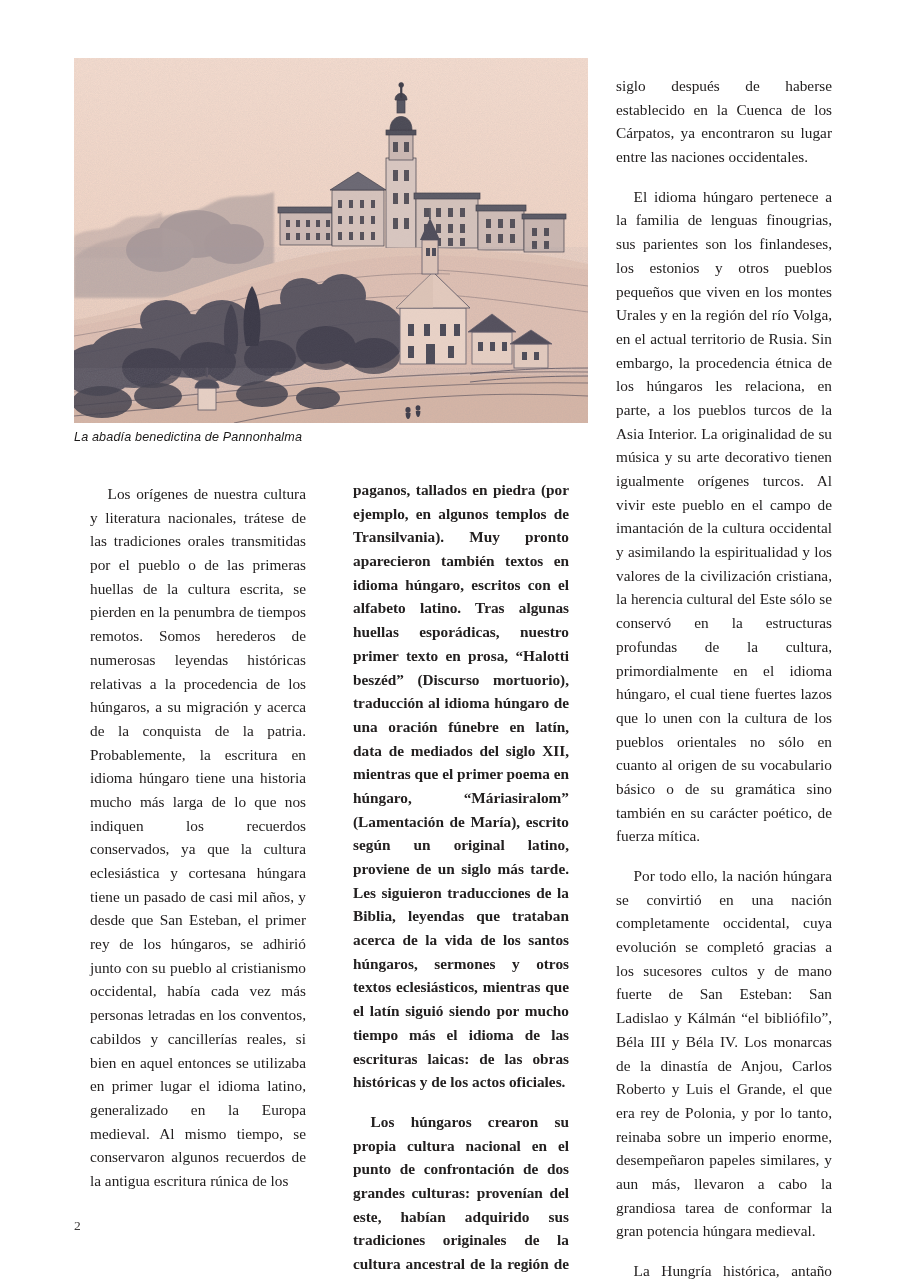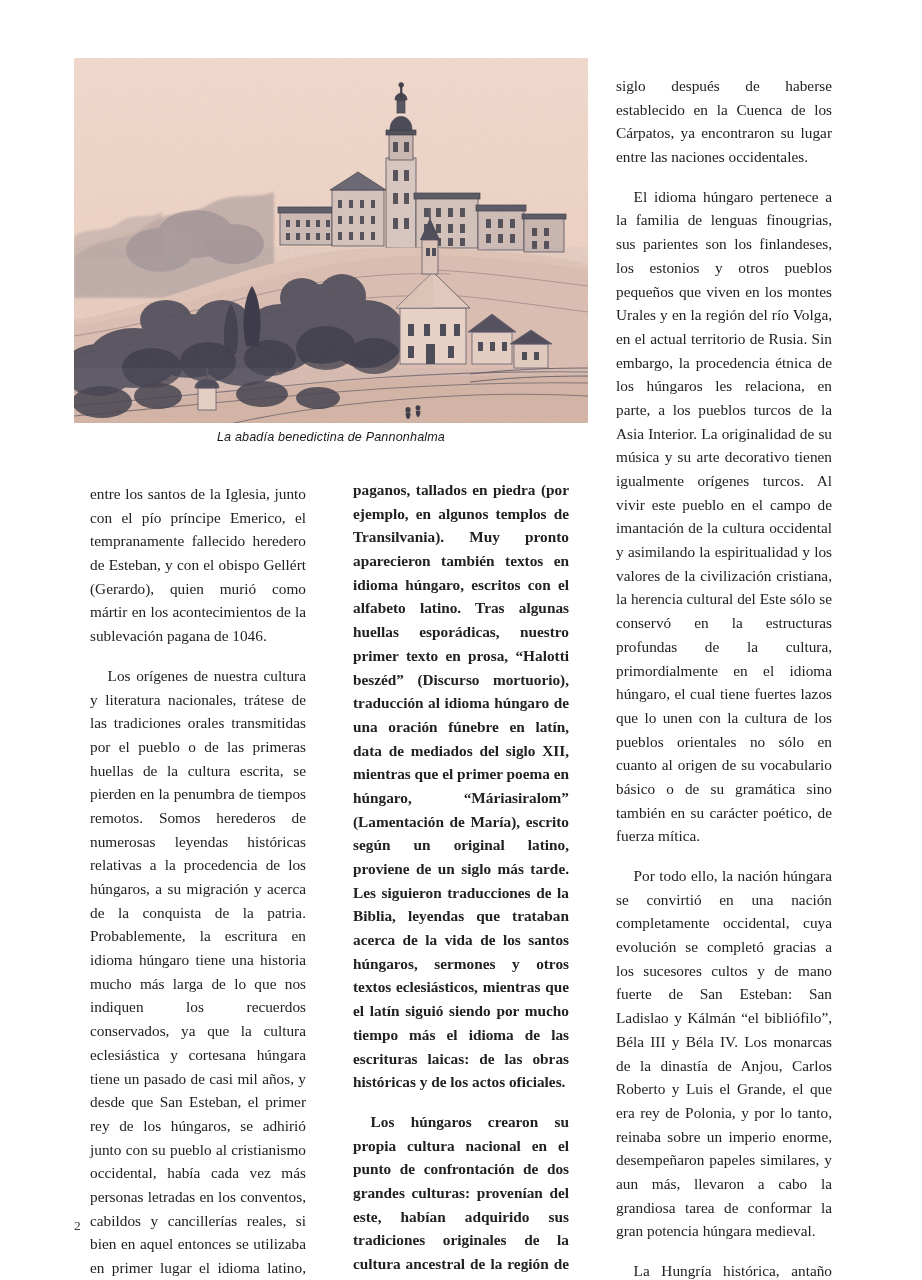--- a/index.html
+++ b/index.html
@@ -45,21 +45,20 @@
   .fig-caption {
     position: absolute;
     left: 0;
     top: 372px;
     width: 514px;
     font-family: "Liberation Sans", "DejaVu Sans", sans-serif;
     font-style: italic;
     font-size: 12.6px;
     letter-spacing: 0.15px;
     color: #1c1a19;
-    text-align: center;
   }
 
   
   .col {
     position: absolute;
     font-size: 15.3px;
     line-height: 23.68px;
     text-align: justify;
     text-justify: inter-word;
     color: #232020;
@@ -347,21 +346,20 @@
 
           <rect x="0" y="0" width="514" height="365" filter="url(#grainLight)" opacity="0.35"></rect>
         </g>
       </svg>
     </div>
 
     <div class="fig-caption">La abadía benedictina de Pannonhalma</div>
   </div>
 
   <div class="col" id="col1">
-    <p class="noindent">entre los santos de la Iglesia, junto con el pío príncipe Emerico, el tempranamente fallecido heredero de Esteban, y con el obispo Gellért (Gerardo), quien murió como mártir en los acontecimientos de la sublevación pagana de 1046.</p>
     <p class="indent">Los orígenes de nuestra cultura y literatura nacionales, trátese de las tradiciones orales transmitidas por el pueblo o de las primeras huellas de la cultura escrita, se pierden en la penumbra de tiempos remotos. Somos herederos de numerosas leyendas históricas relativas a la procedencia de los húngaros, a su migración y acerca de la conquista de la patria. Probablemente, la escritura en idioma húngaro tiene una historia mucho más larga de lo que nos indiquen los recuerdos conservados, ya que la cultura eclesiástica y cortesana húngara tiene un pasado de casi mil años, y desde que San Esteban, el primer rey de los húngaros, se adhirió junto con su pueblo al cristianismo occidental, había cada vez más personas letradas en los conventos, cabildos y cancillerías reales, si bien en aquel entonces se utilizaba en primer lugar el idioma latino, generalizado en la Europa medieval. Al mismo tiempo, se conservaron algunos recuerdos de la antigua escritura rúnica de los</p>
   </div>
 
   <div class="col" id="col2">
     <p class="noindent">paganos, tallados en piedra (por ejemplo, en algunos templos de Transilvania). Muy pronto aparecieron también textos en idioma húngaro, escritos con el alfabeto latino. Tras algunas huellas esporádicas, nuestro primer texto en prosa, “Halotti beszéd” (Discurso mortuorio), traducción al idioma húngaro de una oración fúnebre en latín, data de mediados del siglo XII, mientras que el primer poema en húngaro, “Máriasiralom” (Lamentación de María), escrito según un original latino, proviene de un siglo más tarde. Les siguieron traducciones de la Biblia, leyendas que trataban acerca de la vida de los santos húngaros, sermones y otros textos eclesiásticos, mientras que el latín siguió siendo por mucho tiempo más el idioma de las escrituras laicas: de las obras históricas y de los actos oficiales.</p>
     <p class="indent">Los húngaros crearon su propia cultura nacional en el punto de confrontación de dos grandes culturas: provenían del este, habían adquirido sus tradiciones originales de la cultura ancestral de la región de estepas de Eurasia. No obstante, como consecuencia del sincero compromiso cristiano de sus primeros reyes, así como de su inteligente visión de la situación política, abrazaron la cultura occidental y un</p>
   </div>
 
   <div class="col" id="col3">
     <p class="noindent">siglo después de haberse establecido en la Cuenca de los Cárpatos, ya encontraron su lugar entre las naciones occidentales.</p>

